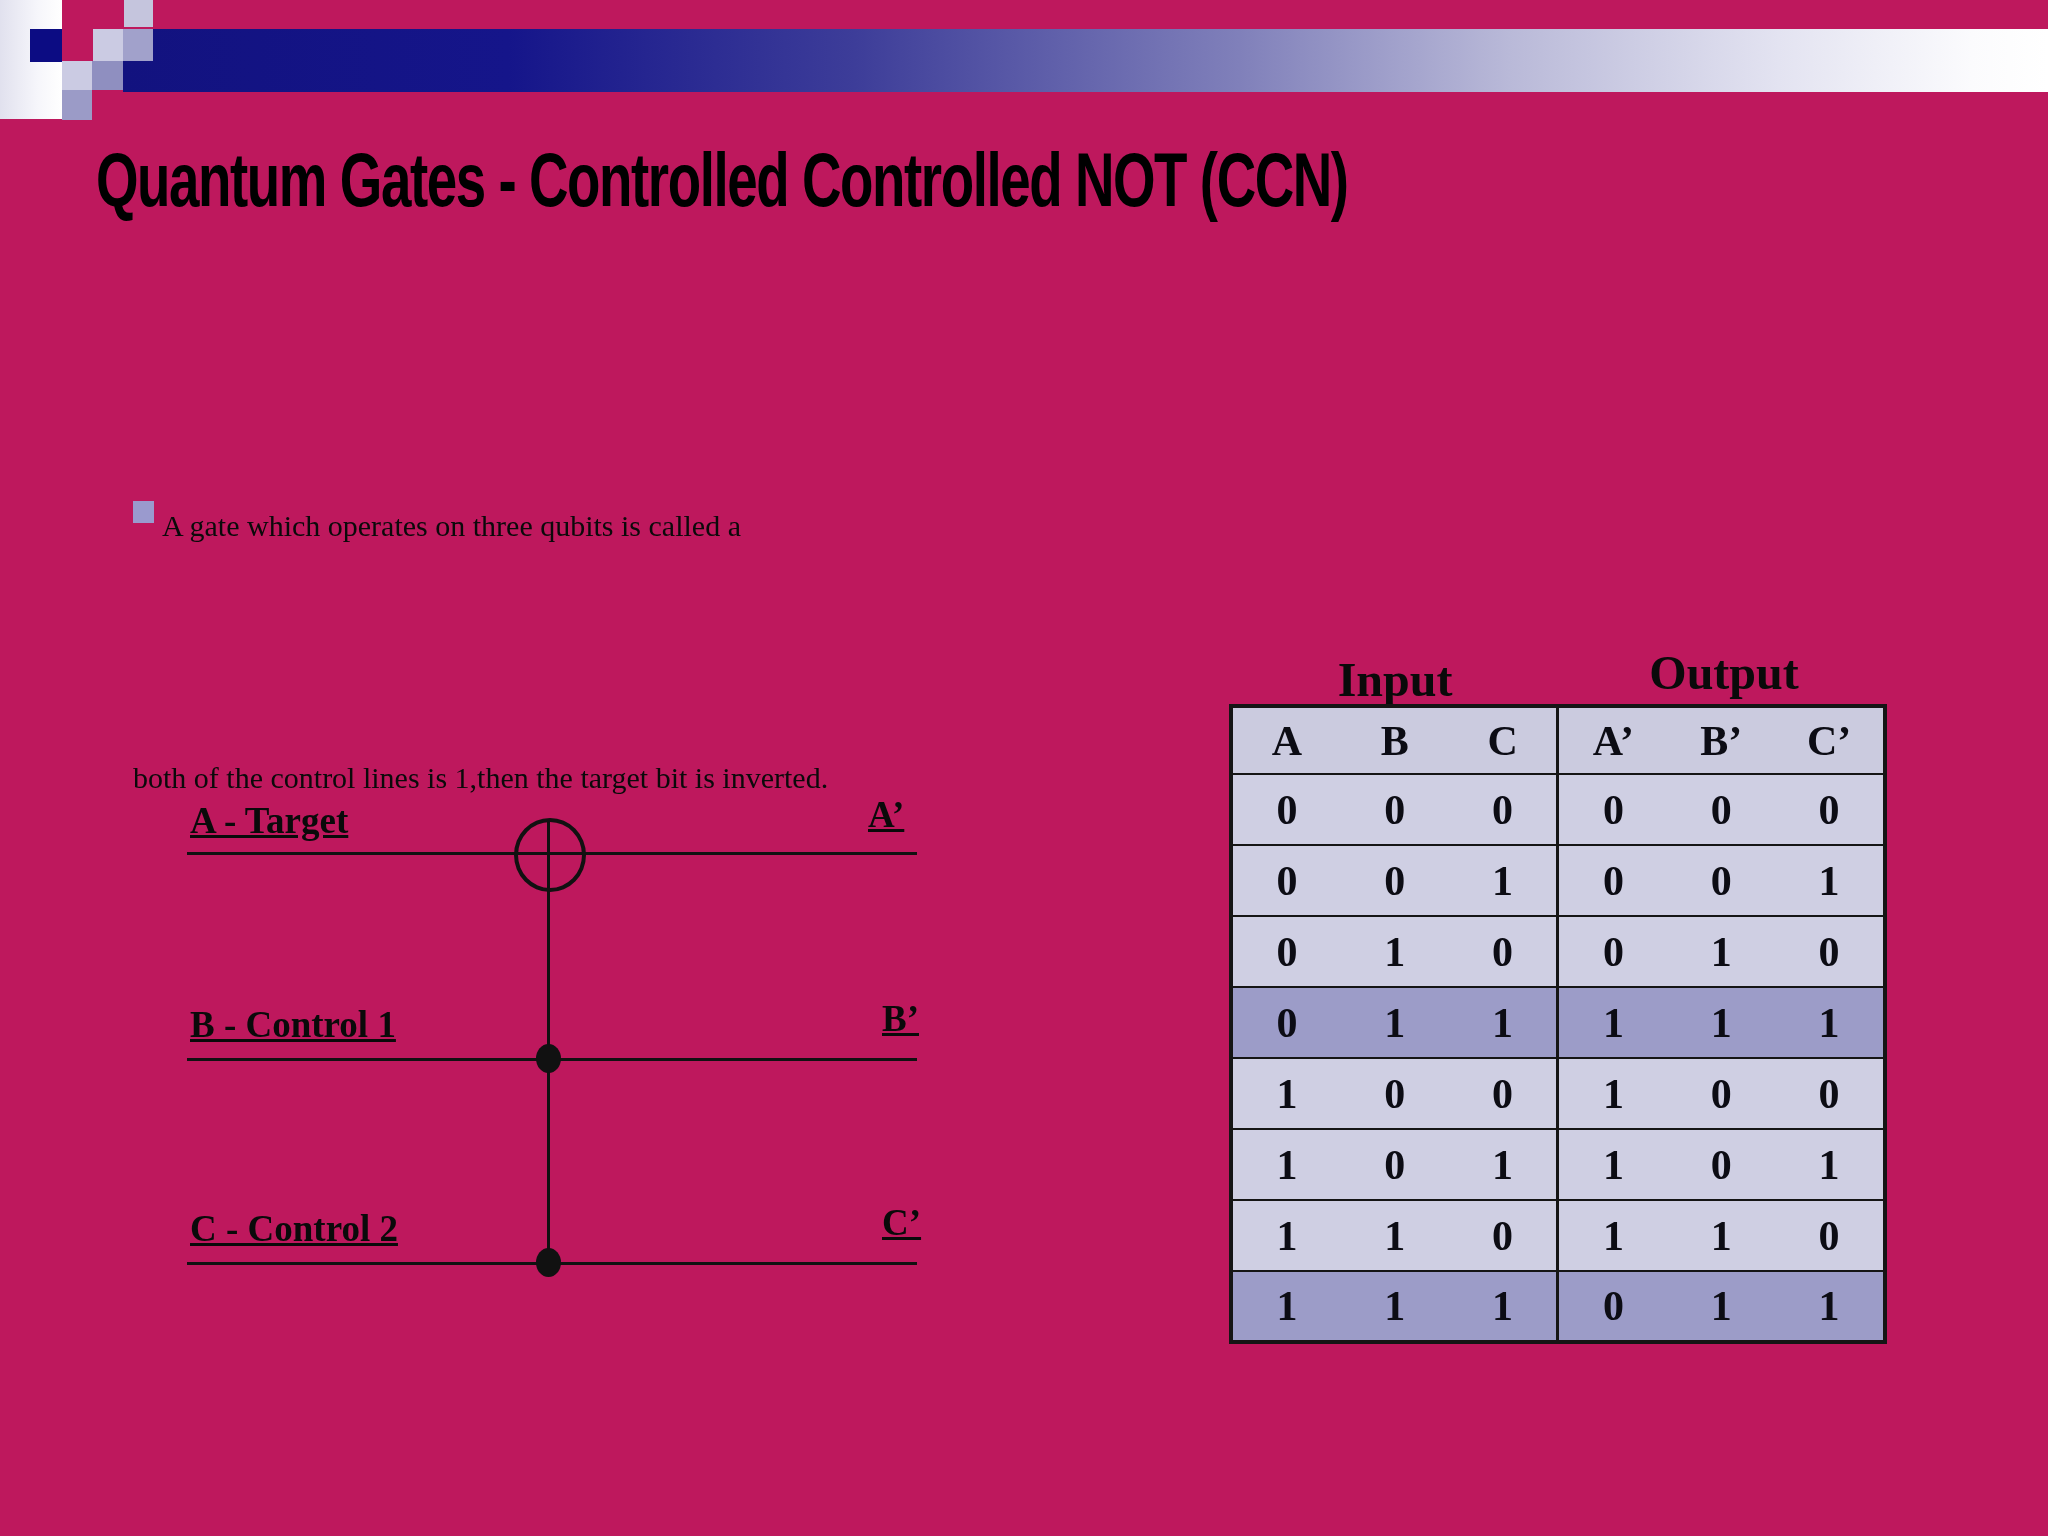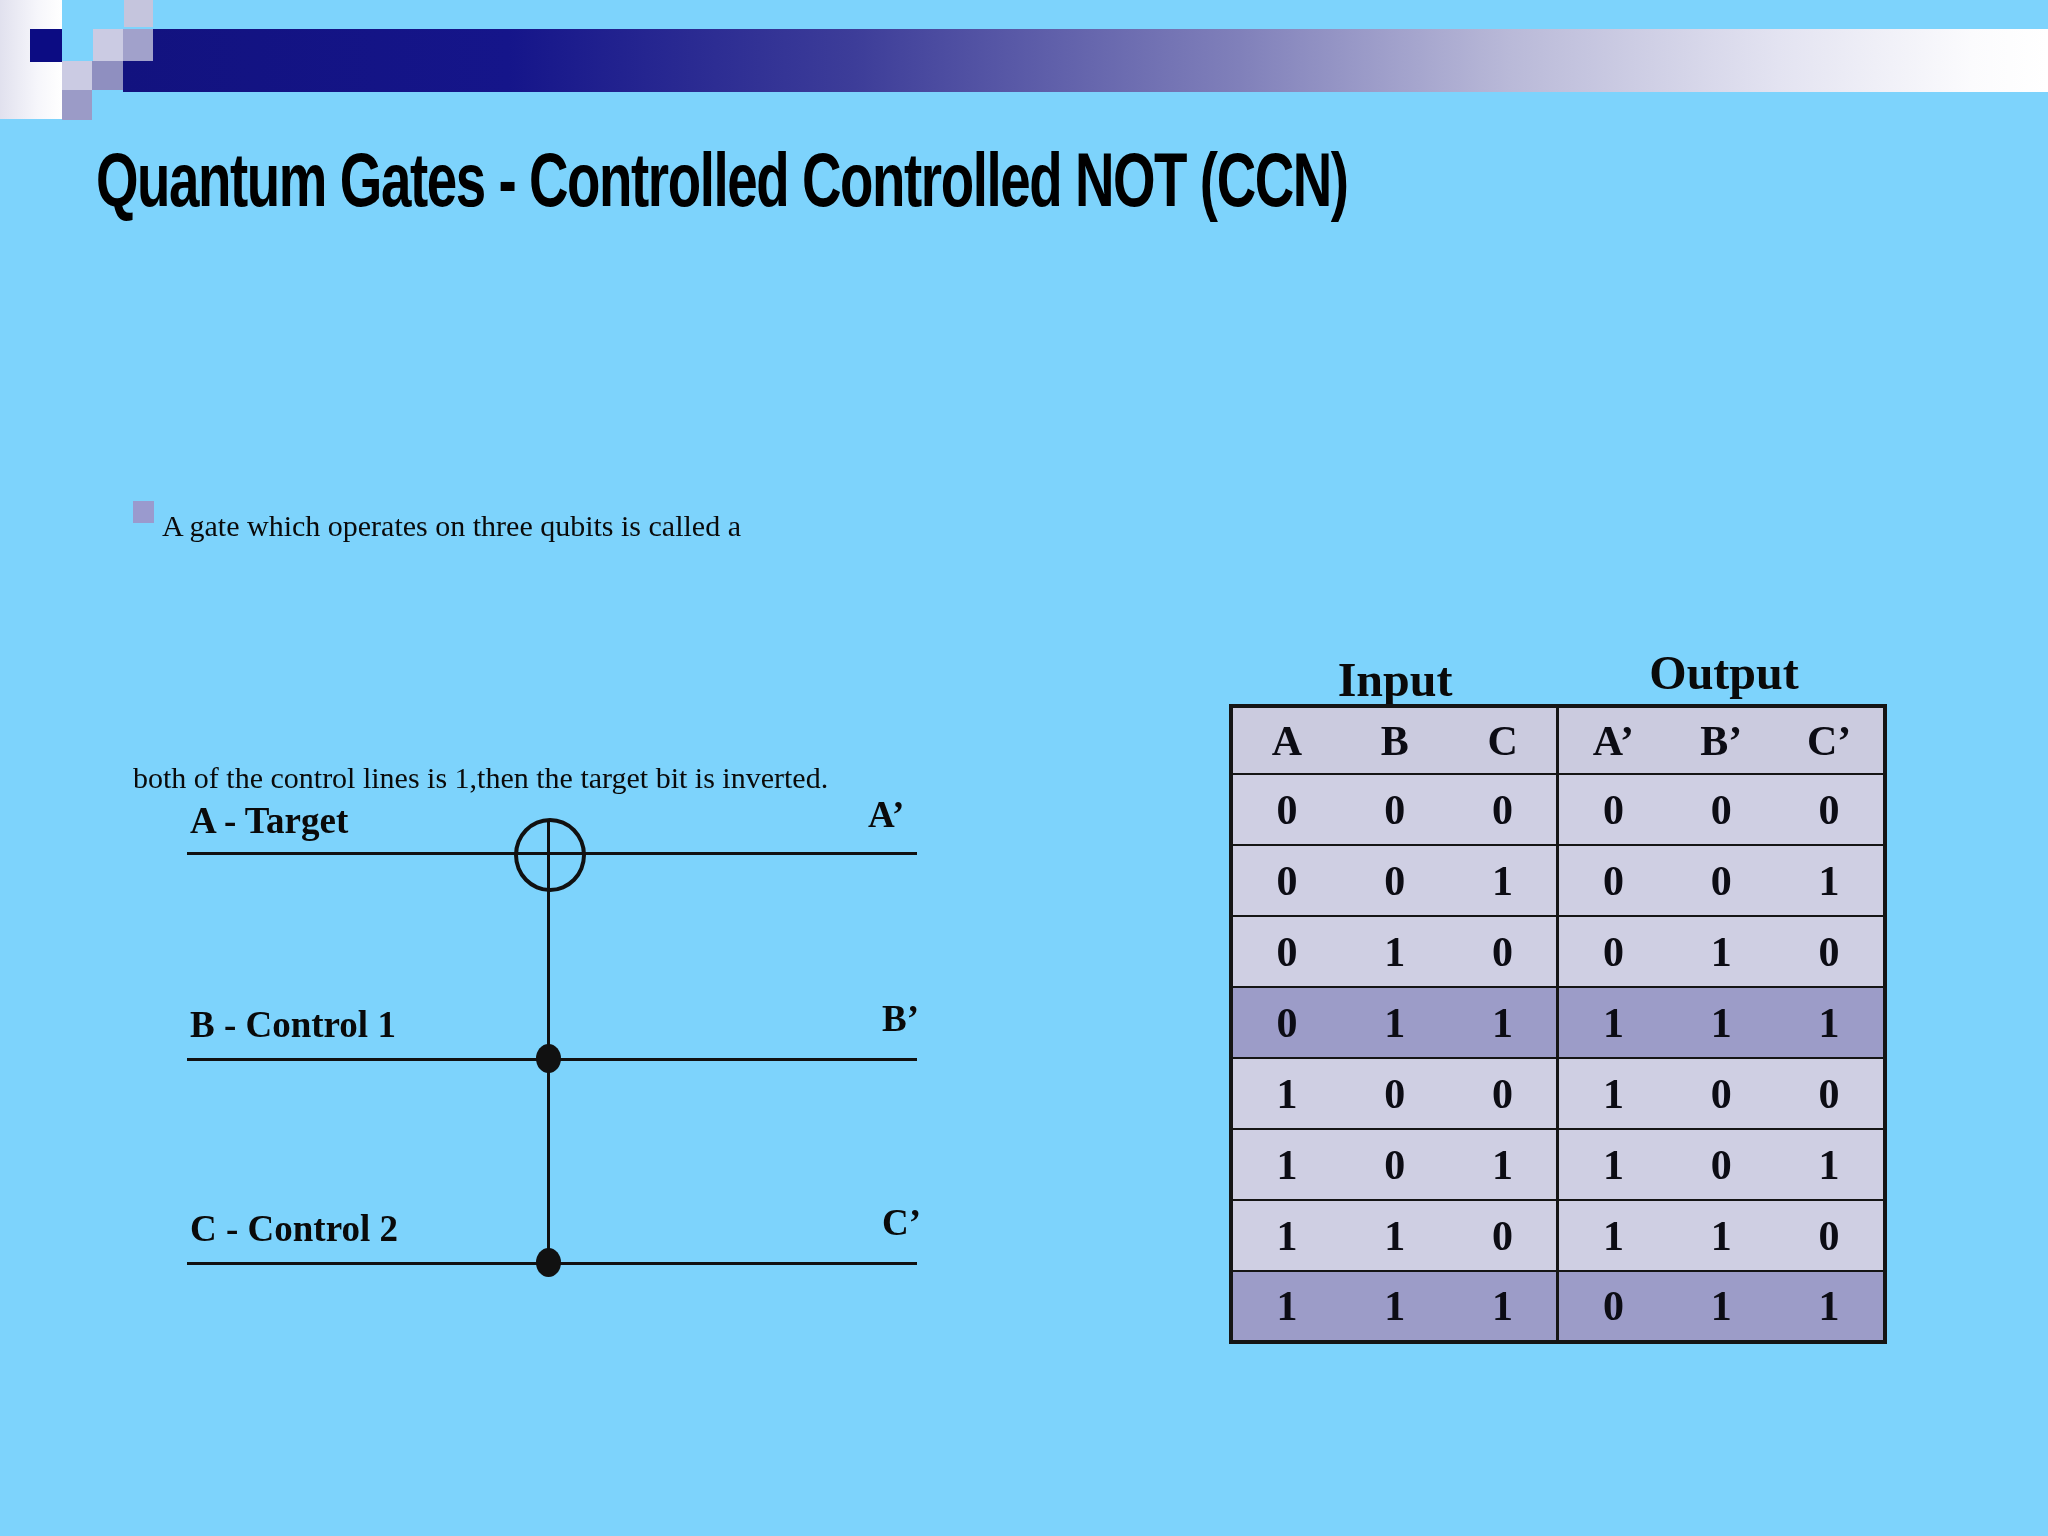--- a/index.html
+++ b/index.html
@@ -1,17 +1,17 @@
 <!DOCTYPE html>
 <html><head>
 <meta charset="utf-8">
 <style>
   html,body{margin:0;padding:0;background:#888;}
   .slide{
-    position:relative;width:2048px;height:1536px;background:#7dd3fc;
+    position:relative;width:2048px;height:1536px;background:#be185d;
     overflow:hidden;font-family:"Liberation Serif","DejaVu Serif",serif;color:#0a0a0a;
   }
   
   .deco-strip{position:absolute;left:0;top:0;width:62px;height:119px;
     background:linear-gradient(to right,#e1e1ee 0%,#f6f6fb 60%,#ffffff 100%);}
   .header-bar{position:absolute;left:123px;top:29px;right:0;height:63px;
     background:linear-gradient(90deg,#12127f 0%,#15158a 20%,#3d3d99 38%,#8080ba 58%,#b9b9d8 72%,#e3e3f1 86%,#fbfbfd 96%,#ffffff 100%);}
   .sq{position:absolute;}
   .sq-navy{left:30px;top:29px;width:32px;height:33px;background:#0c0c83;}
   .sq-top{left:124px;top:0;width:29px;height:27px;background:#c5c5dd;}
@@ -34,21 +34,21 @@
     margin-right:8px;vertical-align:0.45em;}
   .bi{font-weight:bold;font-style:italic;}
   
   .wire{position:absolute;left:187px;width:730px;height:3px;background:#111;}
   .wire-a{top:852px;} .wire-b{top:1058px;} .wire-c{top:1262px;}
   .vline{position:absolute;left:547px;top:819px;width:3px;height:446px;background:#111;}
   .xor-circle{position:absolute;left:514px;top:818px;width:64px;height:66px;
     border:4px solid #111;border-radius:50%;background:transparent;}
   .cdot{position:absolute;width:25px;height:29px;background:#111;border-radius:50%;}
   .cdot-b{left:536px;top:1044px;} .cdot-c{left:536px;top:1248px;}
-  .clabel{position:absolute;font-weight:bold;font-size:37px;white-space:nowrap;}
+  .clabel{position:absolute;font-weight:bold;font-size:37px;white-space:nowrap;text-decoration:underline;}
   .lab-a{left:190px;top:799px;} .lab-b{left:190px;top:1003px;} .lab-c{left:190px;top:1207px;}
   .out-a{left:868px;top:793px;} .out-b{left:882px;top:997px;} .out-c{left:882px;top:1201px;}
   
   .tbl-label{position:absolute;font-weight:bold;font-size:48px;text-align:center;}
   .lbl-input{left:1229px;top:652px;width:332px;}
   .lbl-output{left:1561px;top:645px;width:326px;}
   table.truth{
     position:absolute;left:1229px;top:704px;width:658px;
     border-collapse:collapse;table-layout:fixed;
     border:4px solid #151515;

